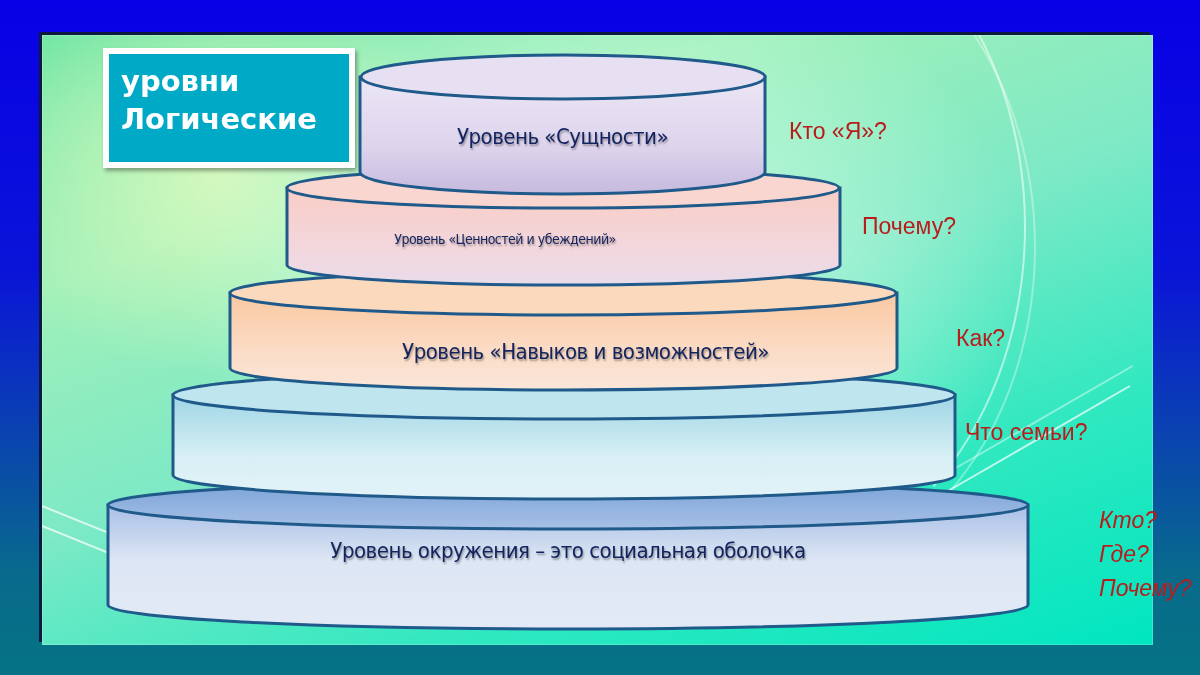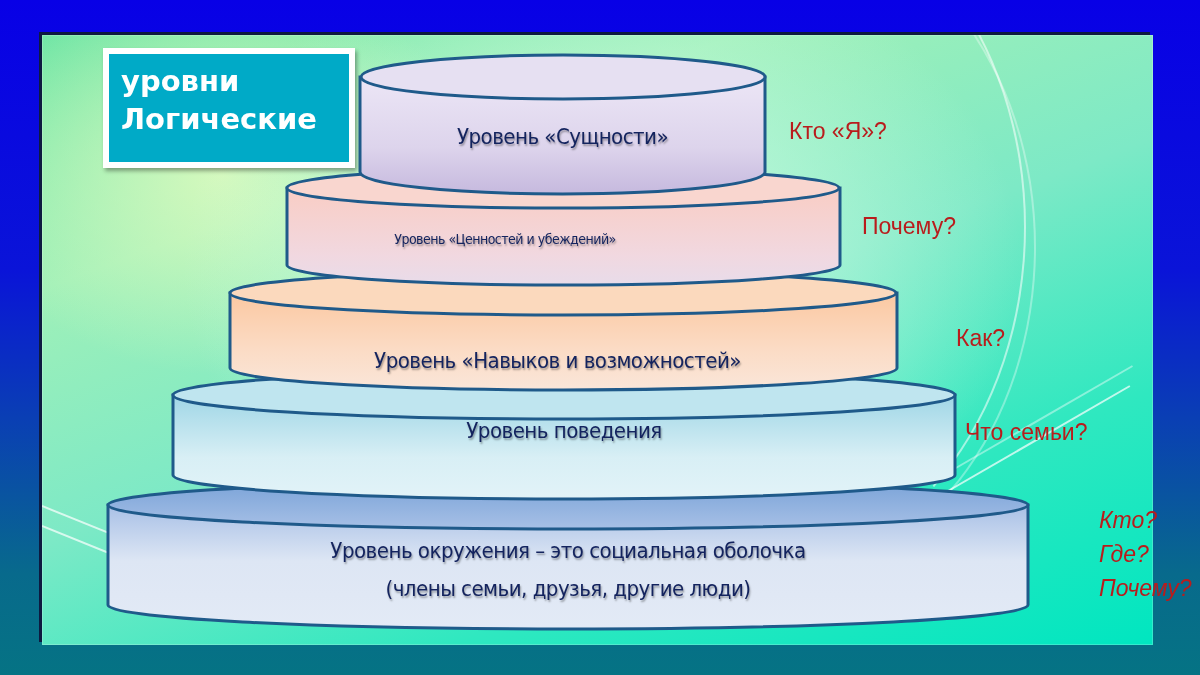--- a/index.html
+++ b/index.html
@@ -120,29 +120,27 @@
     <ellipse cx="563" cy="77" rx="202" ry="22" fill="#e6e0f2" stroke="#1f5a8a" stroke-width="3"></ellipse>
   </g>
 </svg>
 
 <div class="layer-label" style="left:360px; top:122px; width:405px; font-size:22px; line-height:30px;">
   <span>Уровень «Сущности»</span>
 </div>
 <div class="layer-label" style="left:276px; top:224px; width:458px; font-size:14px; line-height:30px;">
   <span>Уровень «Ценностей и убеждений»</span>
 </div>
-<div class="layer-label" style="left:230px; top:346px; width:655px; font-size:22px; line-height:30px;">
+<div class="layer-label" style="left:230px; top:337px; width:655px; font-size:22px; line-height:30px;padding-left:28px;">
   <span>Уровень «Навыков и возможностей»</span>
 </div>
 <div class="layer-label" style="left:173px; top:412px; width:782px; font-size:22px; line-height:37px;">
-  <span>Уровень поведения</span>
 </div>
 <div class="layer-label" style="left:108px; top:532px; width:920px; font-size:22px; line-height:38px;">
   <span>Уровень окружения – это социальная оболочка</span>
-  <span>(члены семьи, друзья, другие люди)</span>
 </div>
 
 <div class="question" style="left:789px; top:118px;">
   <span>Кто «Я»?</span>
 </div>
 <div class="question" style="left:862px; top:213px;">
   <span>Почему?</span>
 </div>
 <div class="question" style="left:956px; top:325px;">
   <span>Как?</span>

